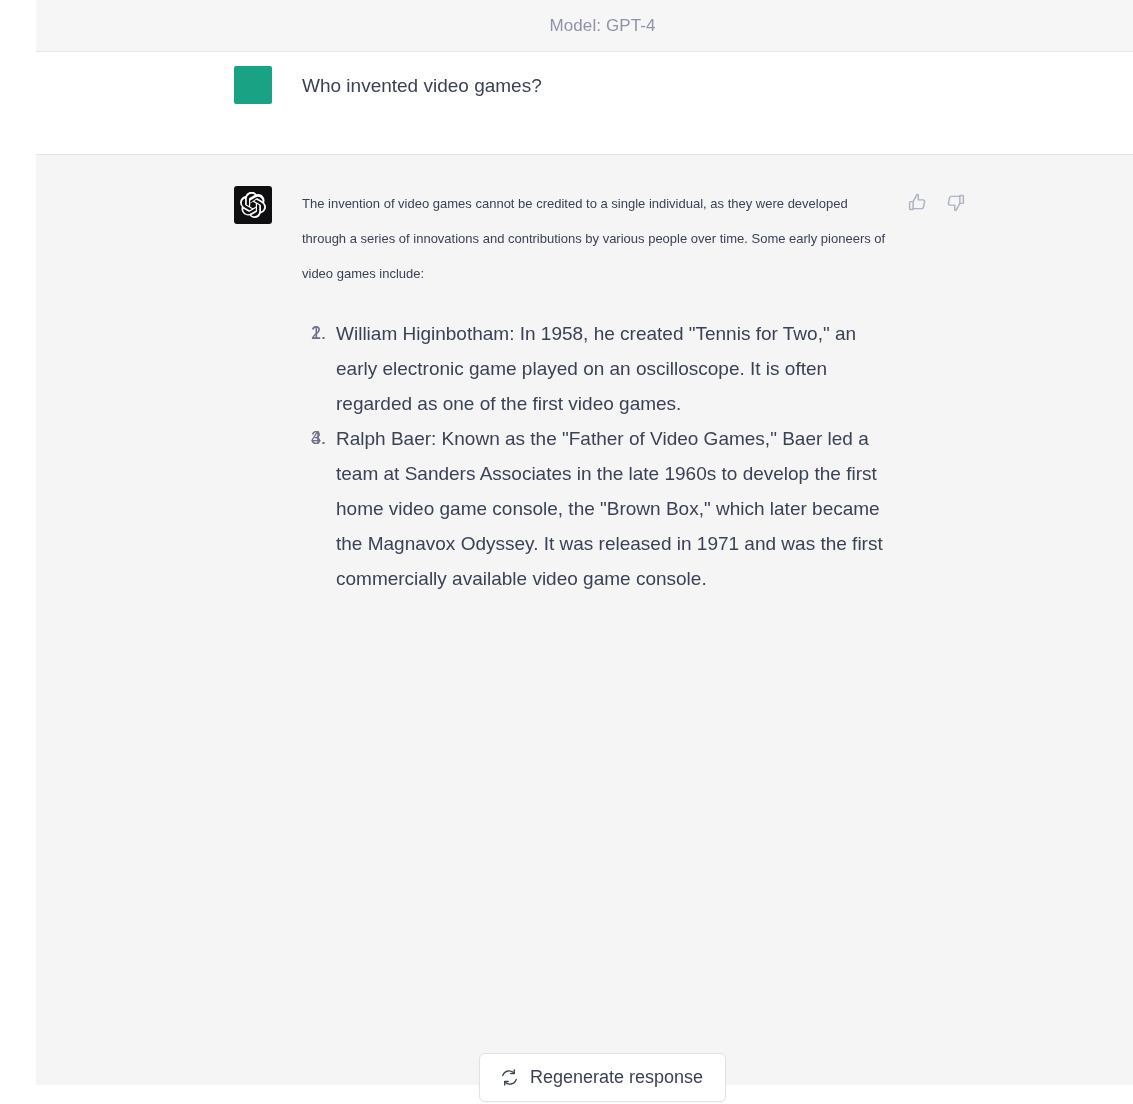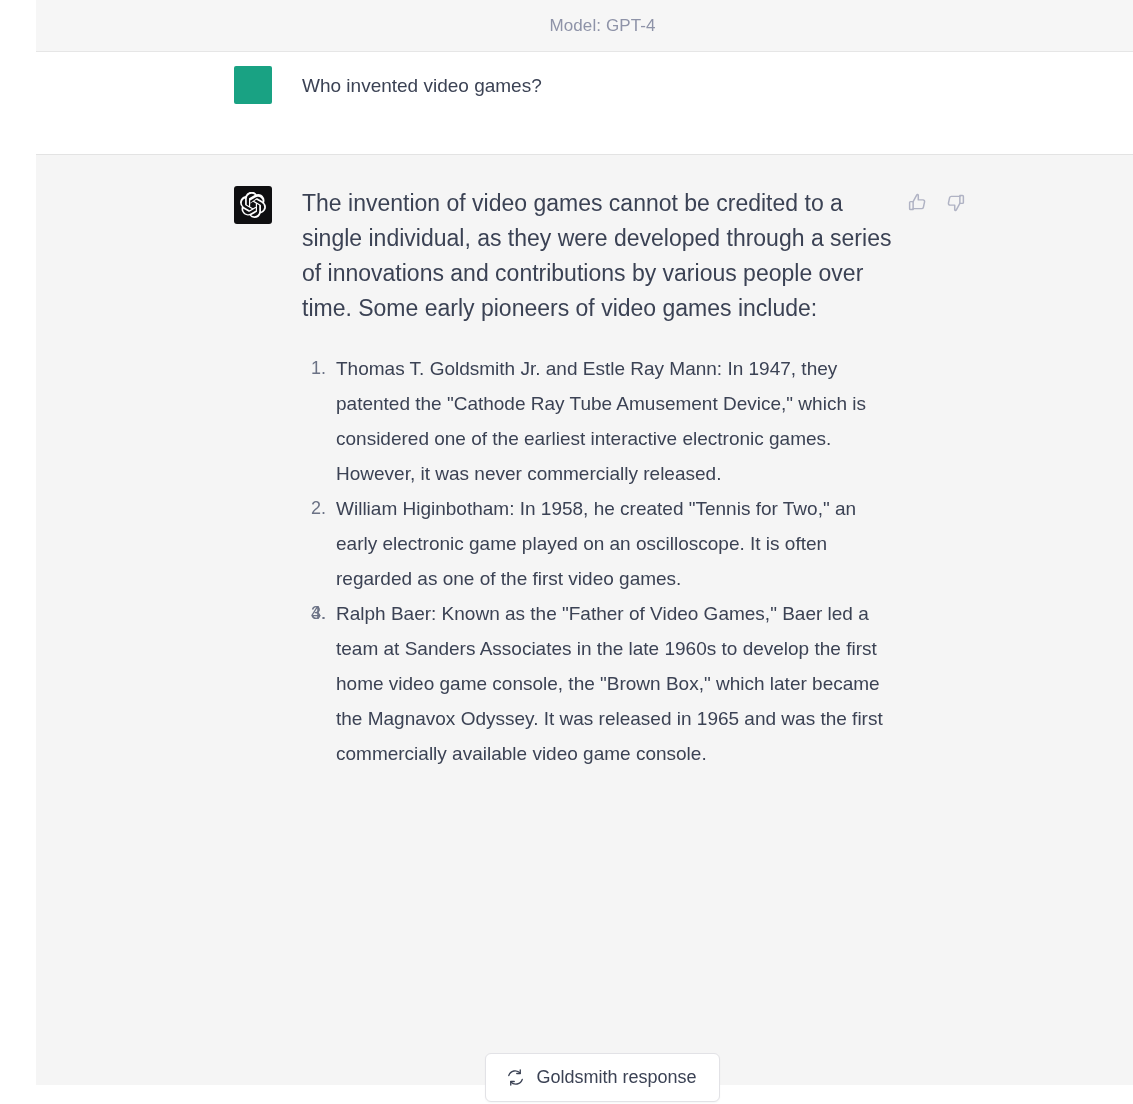--- a/index.html
+++ b/index.html
@@ -80,21 +80,21 @@
     max-width: 590px;
     color: #3b4254;
   }
   .msg-row.user .msg-body {
     font-size: 19px;
     line-height: 38px;
     padding-top: 1px;
   }
 
   .para {
-    font-size: 23px;
+    font-size: 13px;
     line-height: 35px;
     color: #3b4254;
   }
 
   .ol {
     list-style: none;
     margin: 25px 0 0 0;
     padding: 0;
   }
   .ol li {
@@ -189,32 +189,31 @@
           </svg>
         </span>
       </div>
 
       <div class="msg-body">
         <div class="para">The invention of video games cannot be credited to a single individual, as they were developed through a series of innovations and contributions by various people over time. Some early pioneers of video games include:</div>
 
         <ol class="ol">
           <li>
             <span class="num">1.</span>
-            <span>Thomas T. Goldsmith Jr. and Estle Ray Mann: In 1947, they patented the "Cathode Ray Tube Amusement Device," which is considered one of the earliest interactive electronic games. However, it was never commercially released.</span>
           </li>
           <li>
             <span class="num">2.</span>
             <span>William Higinbotham: In 1958, he created "Tennis for Two," an early electronic game played on an oscilloscope. It is often regarded as one of the first video games.</span>
           </li>
           <li>
             <span class="num">3.</span>
           </li>
           <li>
             <span class="num">4.</span>
-            <span>Ralph Baer: Known as the "Father of Video Games," Baer led a team at Sanders Associates in the late 1960s to develop the first home video game console, the "Brown Box," which later became the Magnavox Odyssey. It was released in 1965 and was the first commercially available video game console.</span>
+            <span>Ralph Baer: Known as the "Father of Video Games," Baer led a team at Sanders Associates in the late 1960s to develop the first home video game console, the "Brown Box," which later became the Magnavox Odyssey. It was released in 1971 and was the first commercially available video game console.</span>
           </li>
         </ol>
 
       </div>
 
       <div class="feedback">
         <button class="fb-btn">
           <span>
             <svg width="21" height="21" viewBox="0 0 24 24" fill="none" stroke="#b0b3c4" stroke-width="1.7" stroke-linecap="round" stroke-linejoin="round">
               <path d="M7 11v9H4a1 1 0 0 1-1-1v-7a1 1 0 0 1 1-1h3Z"></path>
@@ -237,17 +236,17 @@
   <div class="regen-wrap">
     <button class="regen-btn">
       <span>
         <svg width="19" height="19" viewBox="0 0 24 24" fill="none" stroke="#3b4254" stroke-width="1.7" stroke-linecap="round" stroke-linejoin="round">
           <path d="M3.5 9.5A8.5 8.5 0 0 1 18 6.5"></path>
           <path d="M20.5 14.5A8.5 8.5 0 0 1 6 17.5"></path>
           <polyline points="18,2.5 18,7 13.6,7"></polyline>
           <polyline points="6,21.5 6,17 10.4,17"></polyline>
         </svg>
       </span>
-      <span>Goldsmith response</span>
+      <span>Regenerate response</span>
     </button>
   </div>
 
 </div>
 
 </body></html>

